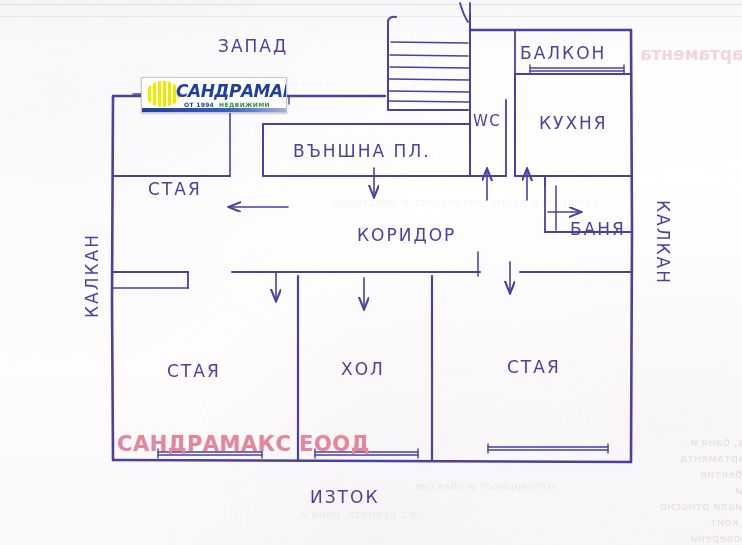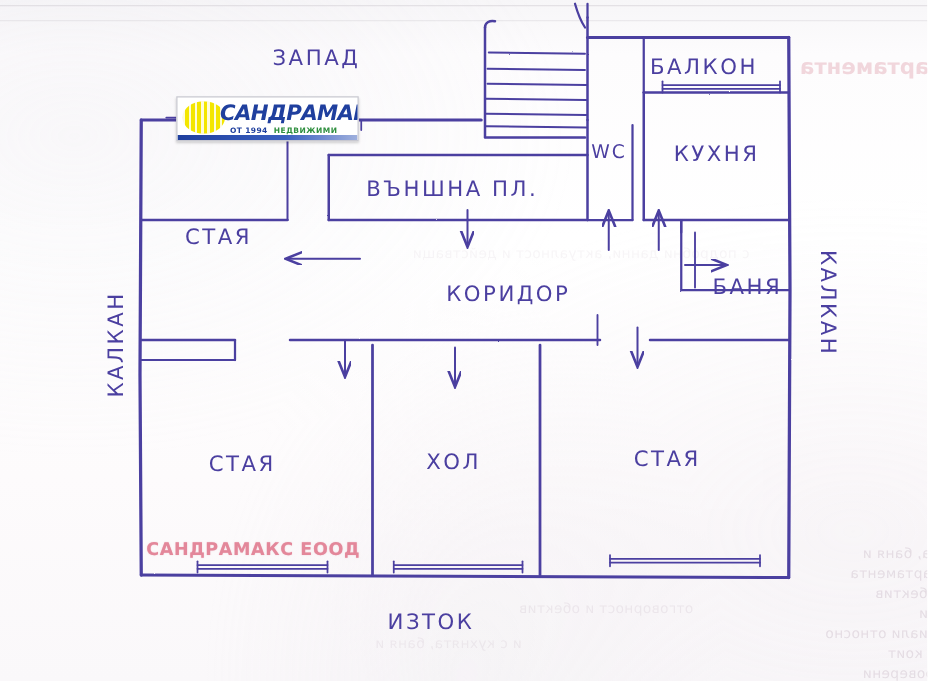--- a/index.html
+++ b/index.html
@@ -120,21 +120,21 @@
     position: absolute;
     left: 0; bottom: 0;
     width: 144px; height: 4px;
     background: linear-gradient(90deg, #1f3f9e 0%, #3a5fc0 60%, #9fb0dd 100%);
   }
   #watermark {
     position: absolute;
     left: 117px; top: 432px;
     font-family: "DejaVu Sans", sans-serif;
     font-weight: bold;
-    font-size: 14px;
+    font-size: 21px;
     color: #e3879a;
     letter-spacing: .5px;
     text-shadow: 0 0 1px rgba(227,135,154,.5);
   }
 </style>
 </head>
 <body>
 
 <div id="page">
 

